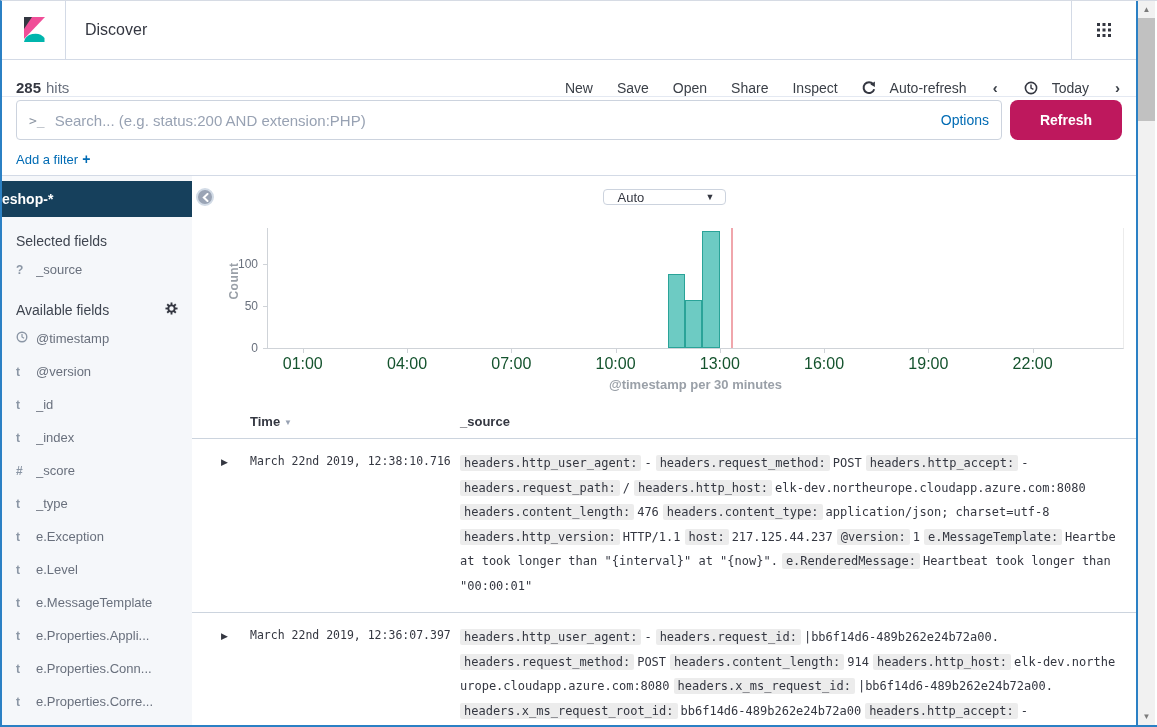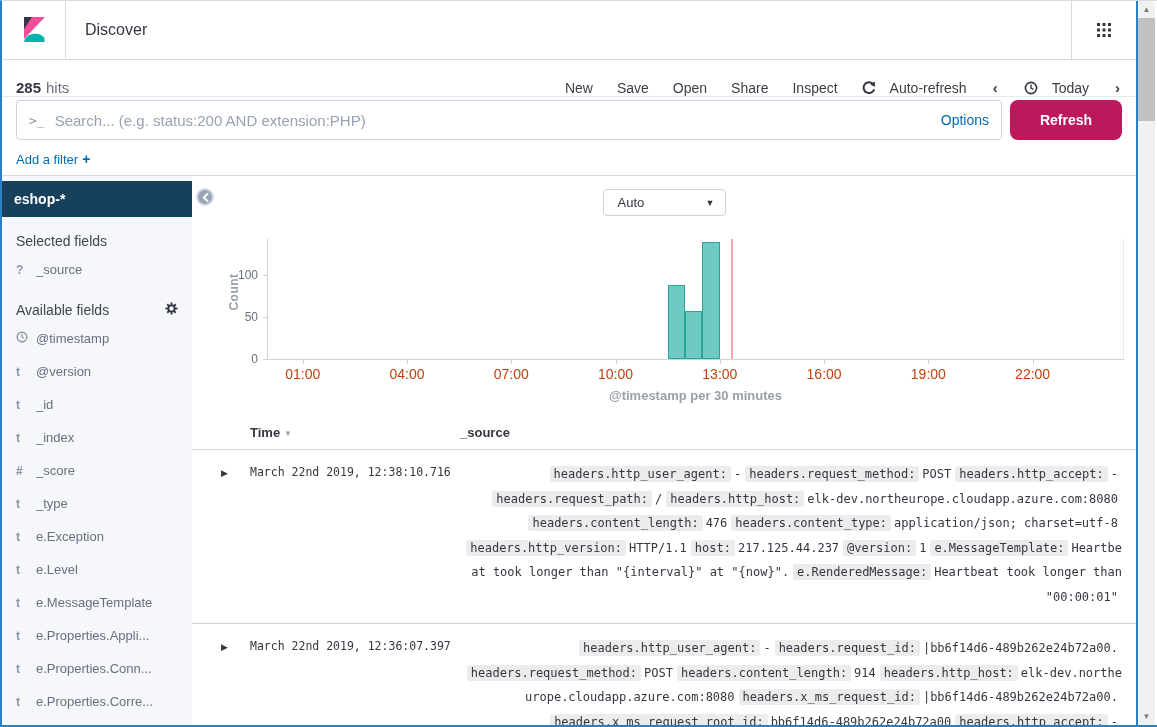--- a/index.html
+++ b/index.html
@@ -39,63 +39,63 @@
   
   .filterrow { height:33px; display:flex; align-items:center; padding:0 14px; border-bottom:1px solid #d3dae6; flex:0 0 auto; }
   .add-filter { color:#006bb4; font-size:13px; cursor:pointer; }
   .plus { color:#006bb4; font-weight:bold; margin-left:4px; font-size:14px; }
 
   
   .bodyrow { flex:1; display:flex; overflow:hidden; }
 
   
   .sidebar { width:190px; background:#f5f7fa; padding-top:5px; flex:0 0 auto; overflow:hidden; }
-  .index-header { background:#16405c; color:#fff; font-weight:bold; font-size:14px; padding:10px 12px; }
+  .index-header { background:#16405c; color:#fff; font-weight:bold; font-size:14px; padding:10px 0; }
   .side-section { font-size:14px; color:#3f4550; padding:16px 14px 4px; display:flex; align-items:center; }
   .gear { margin-left:auto; cursor:pointer; }
   .field-item { display:flex; align-items:center; padding:9px 14px; font-size:13px; color:#69707d; cursor:pointer; }
   .field-item .ficon { width:20px; color:#8b96a5; font-weight:bold; font-size:12px; flex:0 0 auto; }
   .field-item .fname { white-space:nowrap; overflow:hidden; }
 
   
   .main { flex:1; position:relative; background:#fff; overflow:hidden; }
   .collapse-btn { position:absolute; left:4px; top:12px; width:18px; height:18px; border-radius:50%;
                   background:#9aa4b5; border:2px solid #d2dbe6; display:flex; align-items:center; justify-content:center; cursor:pointer; }
   .collapse-btn svg { display:block; }
 
   .chart-header { margin-top:13px; display:flex; justify-content:center; align-items:center; gap:12px; }
   .chart-title { font-size:13px; color:#343741; }
-  .interval-select { width:123px; height:27px; border:1px solid #ccd3de; border-radius:4px; background:#fff;
+  .interval-select { width:123px; height:16px; border:1px solid #ccd3de; border-radius:4px; background:#fff;
                      display:flex; align-items:center; padding:0 10px 0 14px; font-size:13px; cursor:pointer; }
   .interval-select .caret { margin-left:auto; font-size:9px; color:#343741; }
 
   .chart-area { position:relative; margin:23px 12px 0 75px; height:121px;
                 border-left:1px solid #cfd3d8; border-bottom:1px solid #cfd3d8; border-right:1px solid #ececec; }
   .ylab { position:absolute; left:-53px; top:50%; transform:rotate(-90deg) translateX(14px); transform-origin:center;
           font-size:12px; font-weight:bold; color:#9aa0a8; letter-spacing:.5px; }
   .ytick-label { position:absolute; right:calc(100% + 10px); font-size:12px; color:#69707d; transform:translateY(-50%); }
   .ytick-mark { position:absolute; right:100%; width:5px; height:1px; background:#cfd3d8; }
   .xtick-mark { position:absolute; top:100%; width:1px; height:5px; background:#cfd3d8; }
-  .xtick-label { position:absolute; top:calc(100% + 7px); font-size:14px; color:#c2410c; transform:translateX(-50%); }
+  .xtick-label { position:absolute; top:calc(100% + 7px); font-size:16px; color:#14532d; transform:translateX(-50%); }
   .bar { position:absolute; bottom:0; }
   .now-marker { position:absolute; top:0; bottom:0; width:2px; }
   .xcaption { text-align:center; margin:28px 12px 0 75px; font-size:13px; font-weight:bold; color:#9aa0a8; }
 
   
   .doc-table { margin-top:22px; }
   .drow { display:flex; }
   .c1 { width:46px; text-align:right; padding-right:10px; flex:0 0 auto; }
   .c2 { width:212px; padding-left:12px; flex:0 0 auto; }
   .c3 { flex:1; padding-left:10px; padding-right:14px; min-width:0; }
   .thead { font-size:13px; font-weight:bold; padding-bottom:9px; border-bottom:1px solid #ccd4de; }
   .sort-caret { color:#98a2b3; font-size:8px; margin-left:4px; vertical-align:1px; }
   .docrow { padding:12px 0 14px; border-bottom:1px solid #ccd4de; }
   .expand-caret { font-size:9px; color:#343741; cursor:pointer; }
   .dtime { font-family:"DejaVu Sans Mono", monospace; font-size:11.5px; color:#343741; white-space:nowrap; }
-  .dsrc { font-family:"DejaVu Sans Mono", monospace; font-size:12px; line-height:24.5px; color:#343741; word-break:break-all;text-align:right; }
+  .dsrc { font-family:"DejaVu Sans Mono", monospace; font-size:12px; line-height:24.5px; color:#343741; word-break:break-all; }
   .dkey { background:#ececec; border-radius:2px; padding:1px 4px; white-space:nowrap; }
   .dval { margin:0 4px 0 3px; }
 
   
   .scrollbar { width:17px; background:#f1f1f1; position:relative; flex:0 0 auto; }
   .sb-arrow { position:absolute; left:0; width:17px; height:17px; display:flex; align-items:center; justify-content:center;
               color:#7b7b7b; font-size:8px; cursor:pointer; }
   .sb-up { top:0; } .sb-down { bottom:0; }
   .sb-thumb { position:absolute; left:0; top:17px; width:17px; height:103px; background:#c1c1c1; cursor:pointer; }
 </style>

